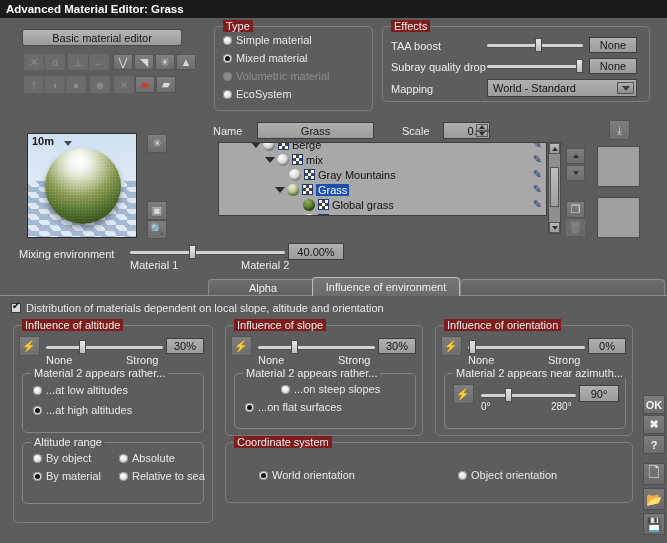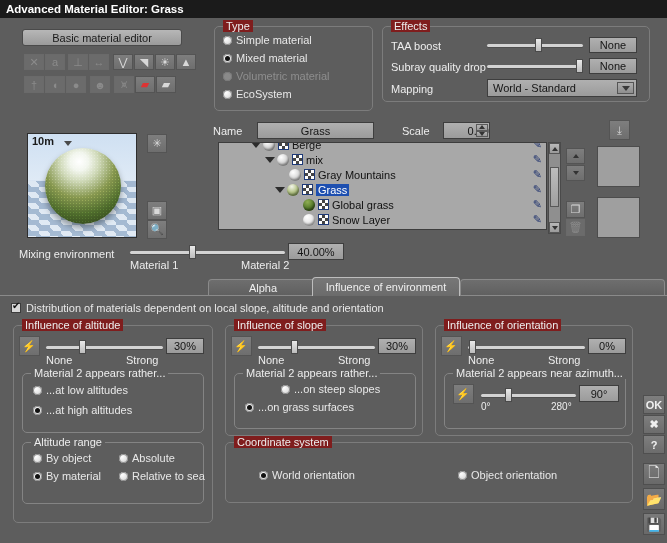--- a/index.html
+++ b/index.html
@@ -140,21 +140,21 @@
   .tab.active {
     top:0px; height:19px;
     background:linear-gradient(#777777,#6b6b6b);
     border-color:#bdbdbd;
     z-index:3;
   }
   .tabstrip-line { position:absolute; left:0; top:295px; width:667px; height:1px; background:#8a8a8a; }
 
   
   .treebox {
-    position:absolute; left:218px; top:142px; width:329px; height:88px;
+    position:absolute; left:218px; top:142px; width:329px; height:74px;
     background:#a8a8a8; border:1px solid #3d3d3d; overflow:hidden;
   }
   .trow { position:relative; height:15px; display:flex; align-items:center; font-size:11px; color:#111; }
   .tw-arrow { width:0;height:0;border-left:5px solid transparent;border-right:5px solid transparent;border-top:6px solid #2c2c2c; margin-right:2px; flex:none;}
   .sphere { width:12px; height:12px; border-radius:50%; flex:none; margin-right:3px;
             box-shadow:inset -1px -2px 2px rgba(0,0,0,.35); }
   .chkico { width:11px; height:11px; flex:none; margin-right:3px;
     background-image:linear-gradient(45deg,#444 25%,transparent 25%,transparent 75%,#444 75%,#444),
                      linear-gradient(45deg,#444 25%,#fff 25%,#fff 75%,#444 75%,#444);
     background-size:6px 6px; background-position:0 0,3px 3px;
@@ -472,21 +472,21 @@
   </div>
 
   <div class="group inner" style="left:8px;top:47px;width:182px;height:56px;">
     <span class="legend">Material 2 appears rather...</span>
     <div class="radio" style="left:10px;top:9px;padding-left:36px;">
       <span class="dot"></span>
       <span>...on steep slopes</span>
     </div>
     <div class="radio on" style="left:10px;top:27px;">
       <span class="dot"></span>
-      <span>...on grass surfaces</span>
+      <span>...on flat surfaces</span>
     </div>
   </div>
 </div>
 
 <div class="group" style="left:435px;top:325px;width:198px;height:111px;">
   <span class="legend">Influence of orientation</span>
   <div class="iconbtn" style="left:5px;top:10px;width:21px;height:20px;">⚡</div>
   <div class="slider" style="left:32px;top:14px;width:117px;">
     <div class="track"></div>
     <div class="knob" style="left:1px;"></div>

